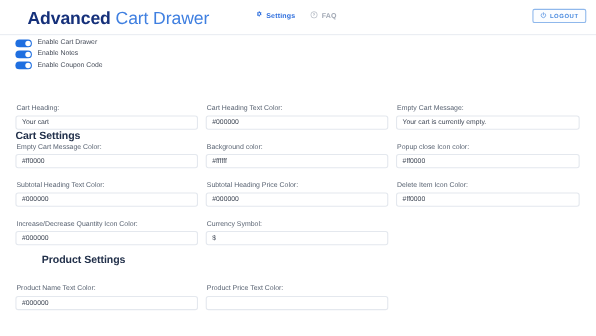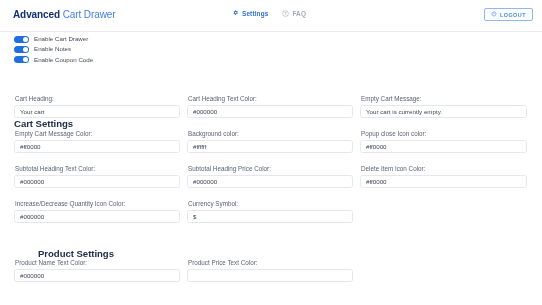--- a/index.html
+++ b/index.html
@@ -23,23 +23,23 @@
 
   
   .header {
     position: relative;
     height: 31px;
     border-bottom: 1px solid #e9edf2;
     background: #ffffff;
   }
   .brand {
     position: absolute;
-    left: 13px;
+    left: 25px;
     top: 9px;
-    font-size: 10px;
+    font-size: 16px;
     letter-spacing: -0.1px;
     white-space: nowrap;
   }
   .brand-strong {
     font-weight: bold;
     color: #15307a;
   }
   .brand-light {
     font-weight: normal;
     color: #3f7fe0;
@@ -288,21 +288,21 @@
 
     <div class="field c1" style="top:131px;">
       <div class="field-label">Increase/Decrease Quantity Icon Color:</div>
       <div class="field-input">#000000</div>
     </div>
     <div class="field c2" style="top:131px;">
       <div class="field-label">Currency Symbol:</div>
       <div class="field-input">$</div>
     </div>
 
-    <div class="section-title" style="top:178px;padding-left:24px;">Product Settings</div>
+    <div class="section-title" style="top:161px;padding-left:24px;">Product Settings</div>
 
     <div class="field c1" style="top:190px;">
       <div class="field-label">Product Name Text Color:</div>
       <div class="field-input">#000000</div>
     </div>
     <div class="field c2" style="top:190px;">
       <div class="field-label">Product Price Text Color:</div>
       <div class="field-input"></div>
     </div>
 

